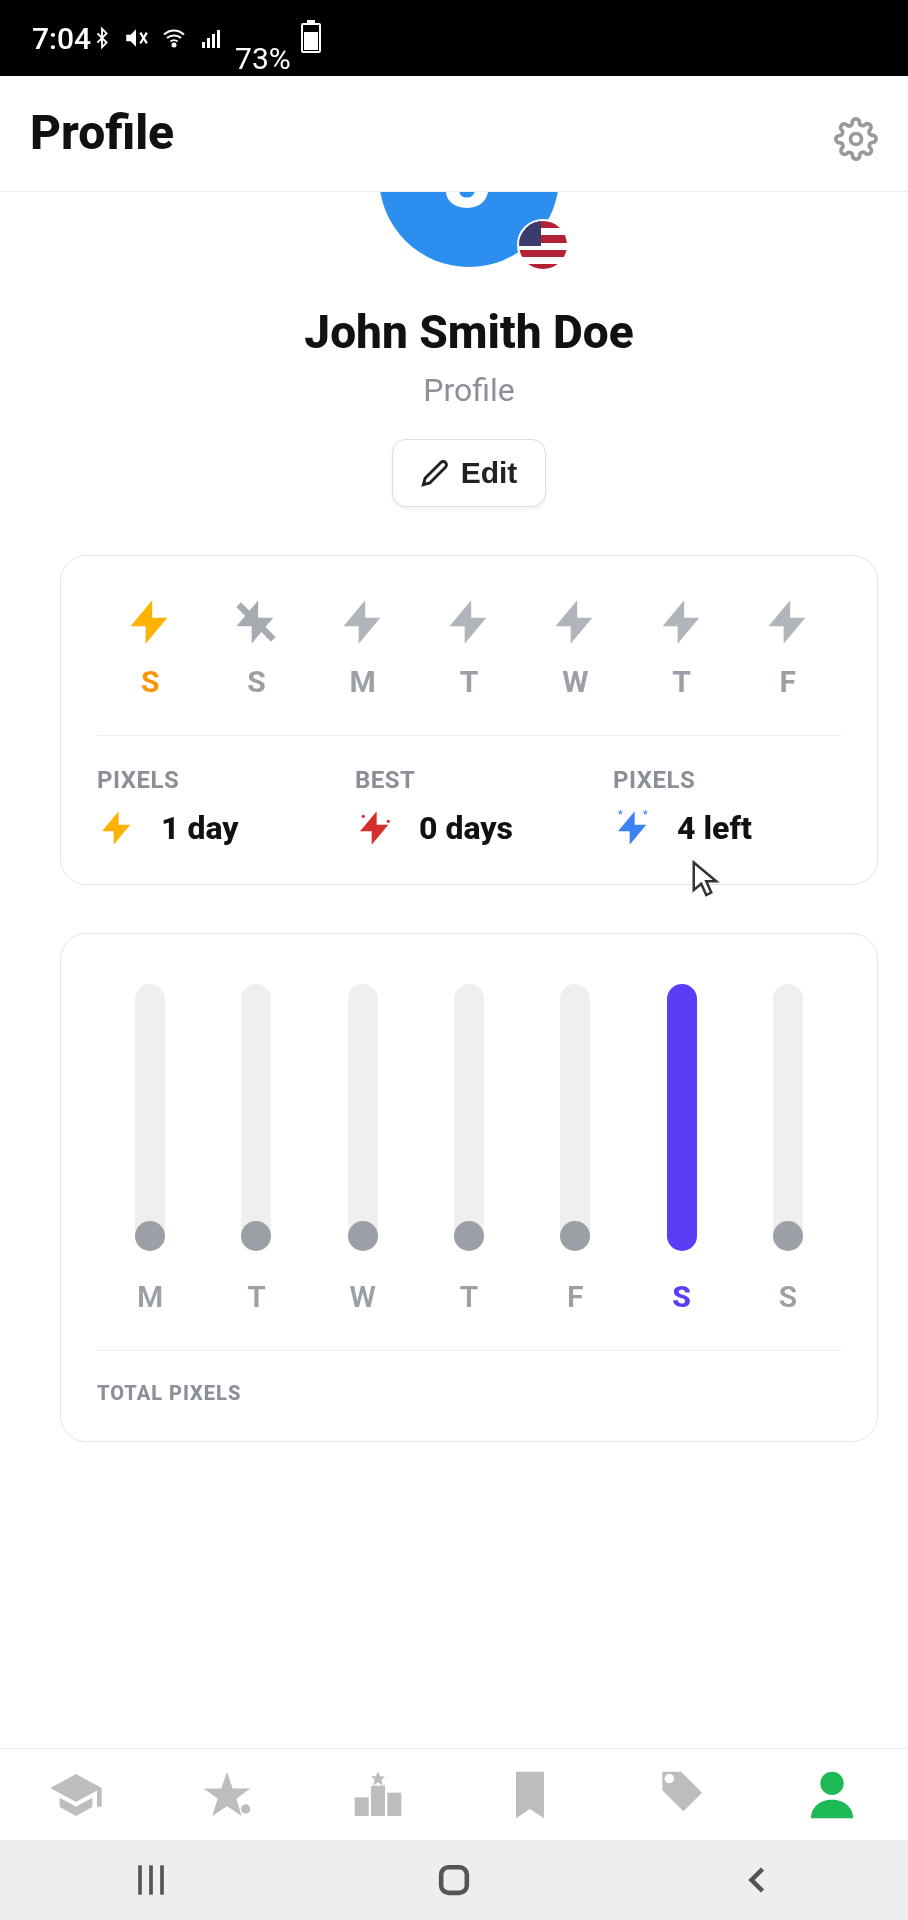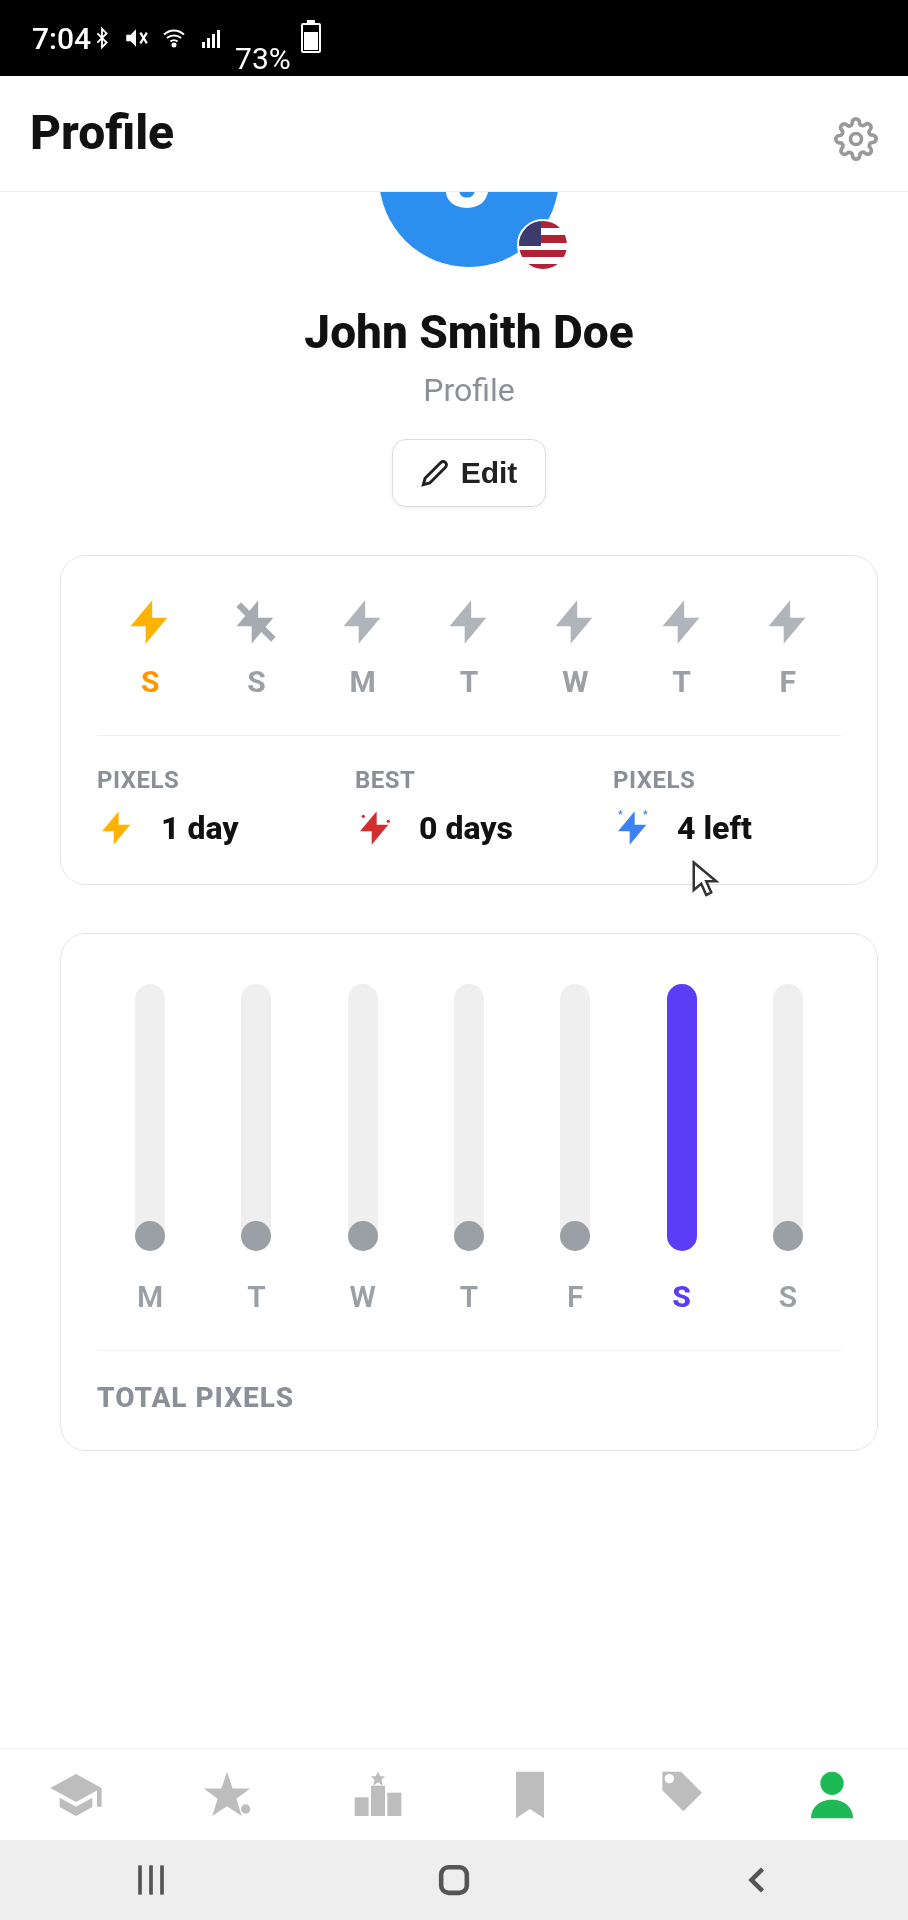--- a/index.html
+++ b/index.html
@@ -59,21 +59,21 @@
   
   .pixels-bars { display: flex; justify-content: space-between; align-items: flex-end; height: 330px; margin-top: 10px; }
   .pbar { flex: 1; display: flex; flex-direction: column; align-items: center; position: relative; height: 100%; justify-content: flex-end; }
   .pbar .track { width: 30px; height: 280px; background: #efefef; border-radius: 15px; position: relative; }
   .pbar .fill { position: absolute; bottom: 0; left: 0; right: 0; background: #5b3df5; border-radius: 15px; }
   .pbar .dot { width: 30px; height: 30px; background: #9aa0a6; border-radius: 50%; position: absolute; bottom: 0; left: 0; }
   .pbar.active .track .fill { height: 100%; }
   .pbar .plbl { margin-top: 28px; font-size: 30px; font-weight: 600; color: #9aa0a6; }
   .pbar.active .plbl { color: #5b3df5; font-weight: 800; }
   
-  .section-label { font-size: 28px; font-weight: 800; color: #8a8f98; letter-spacing: 1px; margin-top: 30px; }
+  .section-label { font-size: 20px; font-weight: 800; color: #8a8f98; letter-spacing: 1px; margin-top: 30px; }
 
   
   .bottom-nav { position: absolute; bottom: 80px; left: 0; right: 0; height: 92px; background: #fff; display: flex; justify-content: space-around; align-items: center; border-top: 1px solid #f0f0f0; }
   .nav-item { width: 56px; height: 56px; color: #bdbdbd; }
   .nav-item.active { color: #1db954; }
 
   
   .sys-nav { position: absolute; bottom: 0; left: 0; right: 0; height: 80px; background: #eeeeee; display: flex; justify-content: space-around; align-items: center; }
   .sys-btn { color: #555; }
 

